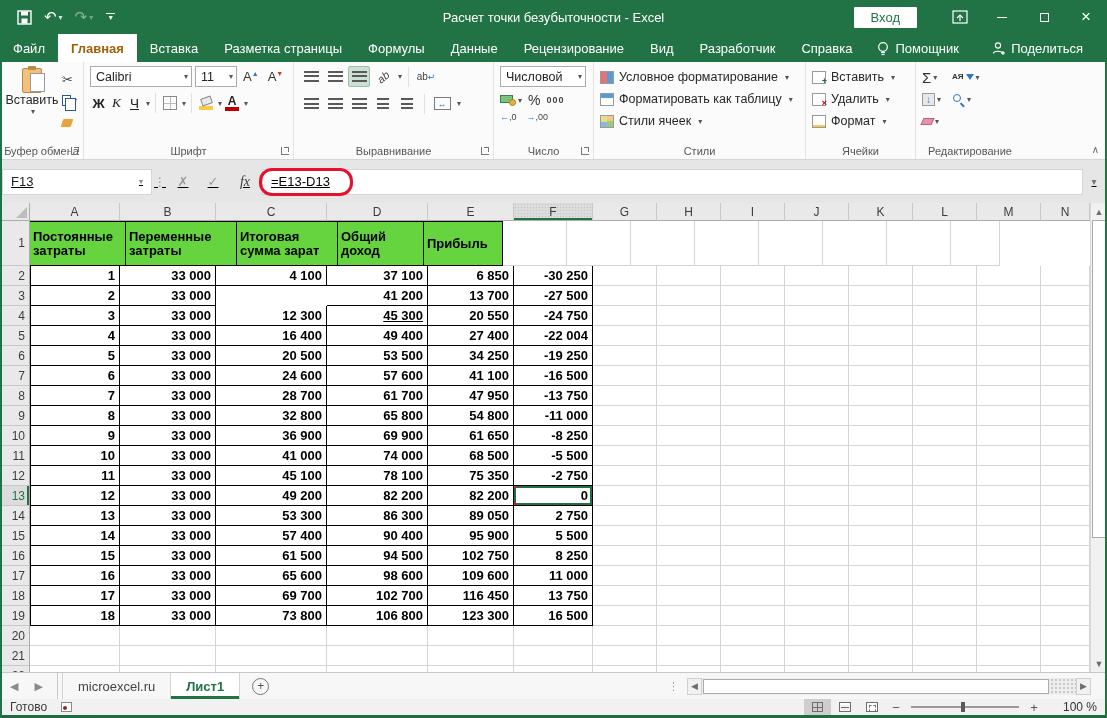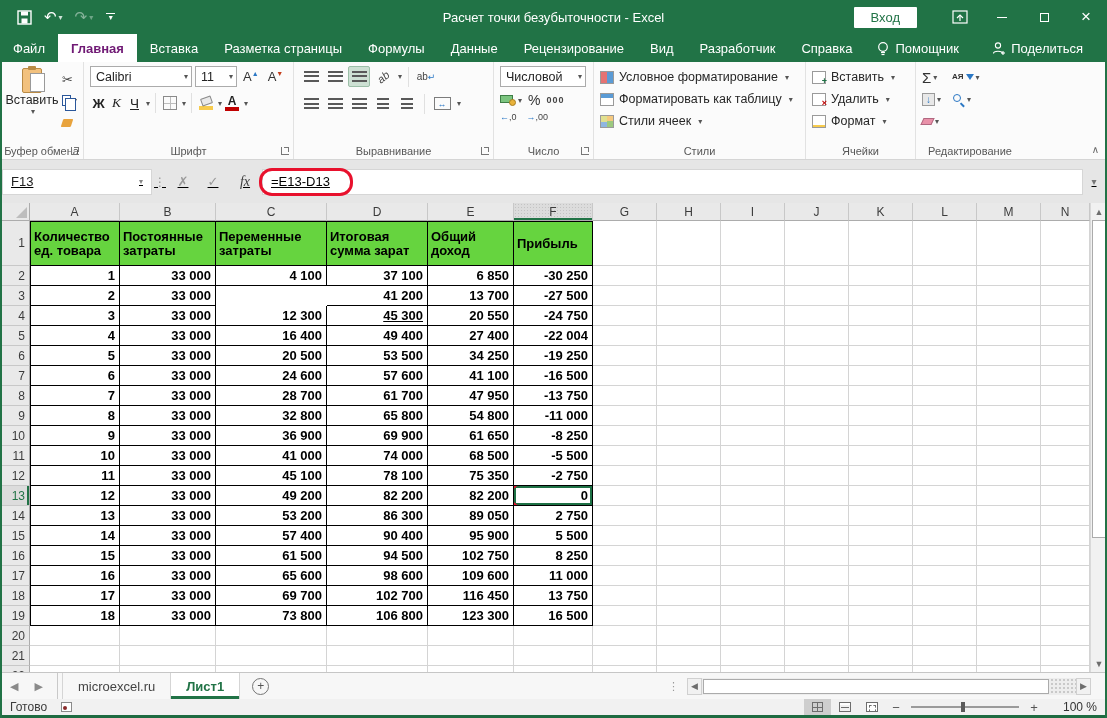--- a/index.html
+++ b/index.html
@@ -26,21 +26,21 @@
   .winbtn { width:42px; height:34px; display:flex; align-items:center; justify-content:center; color:#fff; }
   .minbar { width:10px; height:1px; background:#fff; }
   .maxbox { width:9px; height:9px; border:1px solid #fff; }
   .closex { font-size:17px; }
 
   
   #tabrow { position:absolute; left:0; top:34px; width:1107px; height:28px; background:#217346;
     display:flex; align-items:stretch; color:#fff; font-size:13px; }
   .tabs { display:flex; }
   .rtab { display:flex; align-items:center; padding:0 13px; cursor:default; white-space:nowrap; }
-  .rtab.active { background:#fff; color:#701a75; font-weight:bold; }
+  .rtab.active { background:#fff; color:#a16207; font-weight:bold; }
   .assist { display:flex; align-items:center; gap:6px; padding:0 12px; }
   .share { margin-left:auto; display:flex; align-items:center; gap:5px; padding:0 24px 0 12px; }
 
   
   #ribbon { position:absolute; left:0; top:62px; width:1107px; height:98px; background:#FBFBFB;
     border-bottom:1px solid #D5D5D5; display:flex; }
   .rgroup { position:relative; border-right:1px solid #E2E2E2; padding:4px 6px 16px 6px; height:97px; }
   .glabel { position:absolute; bottom:2px; left:0; right:0; text-align:center;
     font-size:11px; color:#575757; white-space:nowrap; }
   .launcher { position:absolute; bottom:4px; right:4px; width:8px; height:8px;
@@ -547,21 +547,20 @@
           <div class="colh" style="width: 64px;">I</div>
           <div class="colh" style="width: 64px;">J</div>
           <div class="colh" style="width: 64px;">K</div>
           <div class="colh" style="width: 64px;">L</div>
           <div class="colh" style="width: 64px;">M</div>
           <div class="colh" style="width: 49px;">N</div>
         </div>
       <div>
           <div class="grow_" style="height: 45px;">
             <div class="rowh">1</div>
-            <div class="cell tcell tcell-first thead" style="width: 90px;">Количество ед. товара</div>
             <div class="cell tcell thead" style="width: 96px;">Постоянные затраты</div>
             <div class="cell tcell thead" style="width: 111px;">Переменные затраты</div>
             <div class="cell tcell thead" style="width: 101px;">Итоговая сумма зарат</div>
             <div class="cell tcell thead" style="width: 86px;">Общий доход</div>
             <div class="cell tcell thead" style="width: 79px;">Прибыль</div>
             <div class="cell" style="width: 64px;"></div>
             <div class="cell" style="width: 64px;"></div>
             <div class="cell" style="width: 64px;"></div>
             <div class="cell" style="width: 64px;"></div>
             <div class="cell" style="width: 64px;"></div>
@@ -770,21 +769,21 @@
             <div class="cell" style="width: 64px;"></div>
             <div class="cell" style="width: 64px;"></div>
             <div class="cell" style="width: 64px;"></div>
             <div class="cell" style="width: 64px;"></div>
             <div class="cell" style="width: 49px;"></div>
           </div>
           <div class="grow_" style="height: 20px;">
             <div class="rowh">14</div>
             <div class="cell tcell tcell-first" style="width: 90px;">13</div>
             <div class="cell tcell" style="width: 96px;">33 000</div>
-            <div class="cell tcell" style="width: 111px;">53 200</div>
+            <div class="cell tcell" style="width: 111px;">53 300</div>
             <div class="cell tcell" style="width: 101px;">86 300</div>
             <div class="cell tcell" style="width: 86px;">89 050</div>
             <div class="cell tcell" style="width: 79px;">2 750</div>
             <div class="cell" style="width: 64px;"></div>
             <div class="cell" style="width: 64px;"></div>
             <div class="cell" style="width: 64px;"></div>
             <div class="cell" style="width: 64px;"></div>
             <div class="cell" style="width: 64px;"></div>
             <div class="cell" style="width: 64px;"></div>
             <div class="cell" style="width: 64px;"></div>

